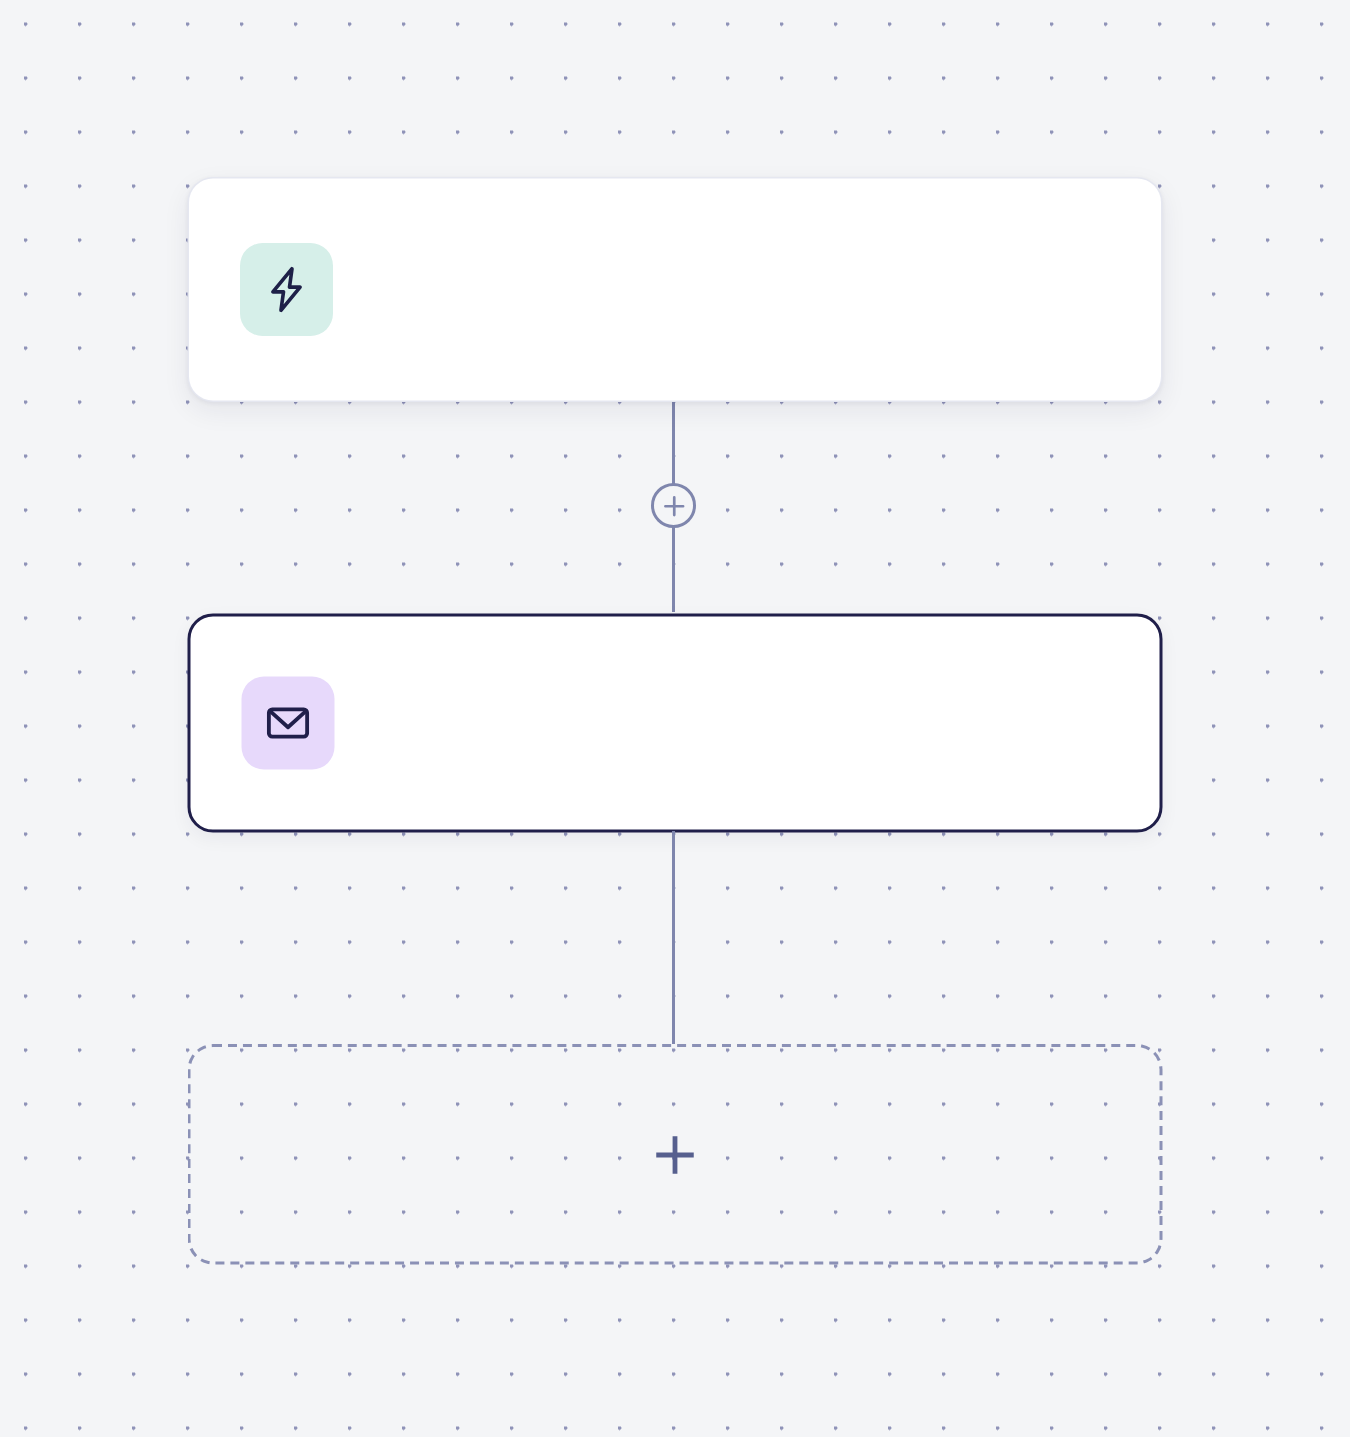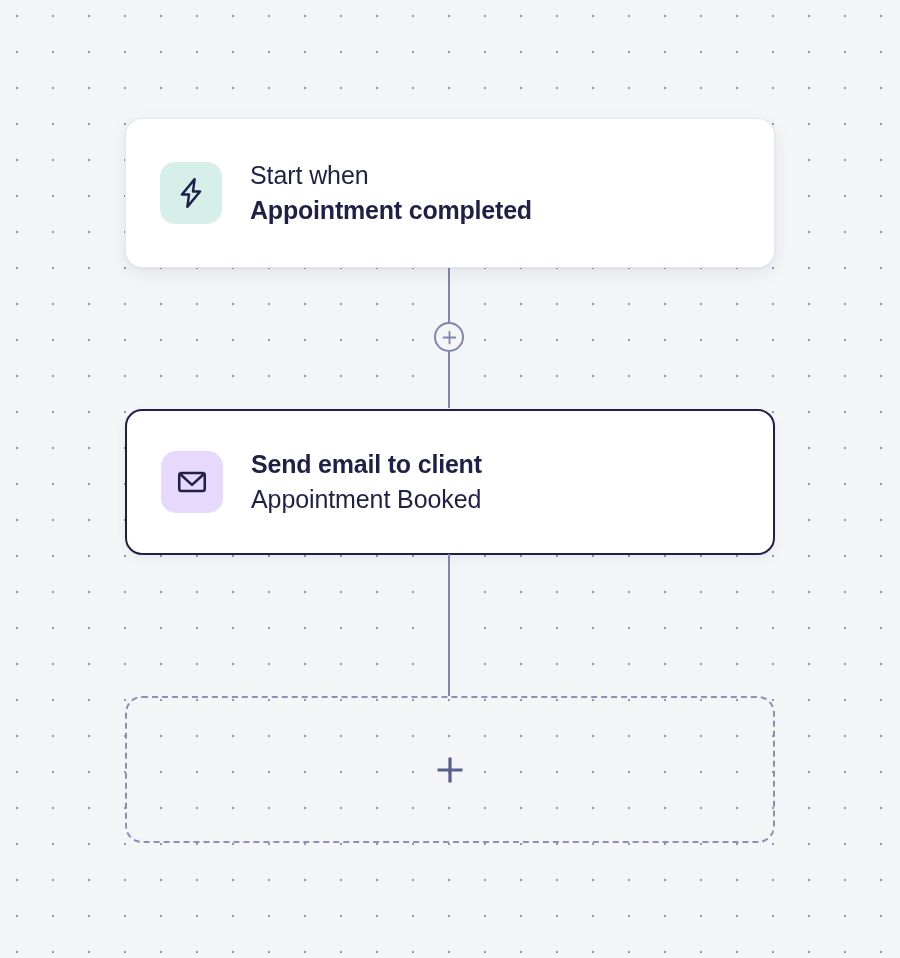--- a/index.html
+++ b/index.html
@@ -149,38 +149,30 @@
   </div>
 
   <div class="node-card" id="trigger-card">
     <div class="node-icon" id="trigger-icon-tile">
       <span>
         <svg width="34" height="34" viewBox="0 0 24 24" aria-hidden="true">
           <path d="M14.6 2.2 L5.6 13.1 h5.0 l-1.2 8.7 L18.4 10.9 h-5.0 z" fill="none" stroke="#1e2048" stroke-width="1.7" stroke-linejoin="round" stroke-linecap="round"></path>
         </svg>
       </span>
     </div>
-    <div class="node-text">
-      <div class="node-line-regular">Start when</div>
-      <div class="node-line-bold">Appointment completed</div>
-    </div>
   </div>
 
   <div class="node-card" id="action-card">
     <div class="node-icon" id="action-icon-tile">
       <span>
         <svg width="34" height="34" viewBox="0 0 24 24" aria-hidden="true">
           <rect x="3.0" y="5.6" width="18" height="12.8" rx="1.6" fill="none" stroke="#201f4a" stroke-width="1.8"></rect>
           <path d="M3.6 6.4 L12 14.0 L20.4 6.4" fill="none" stroke="#201f4a" stroke-width="1.8" stroke-linecap="round" stroke-linejoin="round"></path>
         </svg>
       </span>
-    </div>
-    <div class="node-text">
-      <div class="node-line-bold">Send email to client</div>
-      <div class="node-line-regular">Appointment Booked</div>
     </div>
   </div>
 
   <div class="connector" id="connector-bottom"></div>
 
   <div id="drop-zone">
     <span id="drop-zone-plus-icon">
       <svg width="30" height="30" viewBox="0 0 30 30" aria-hidden="true">
         <path d="M15 2.5 V27.5 M2.5 15 H27.5" stroke="#565f8e" stroke-width="3.2" stroke-linecap="butt"></path>
       </svg>

